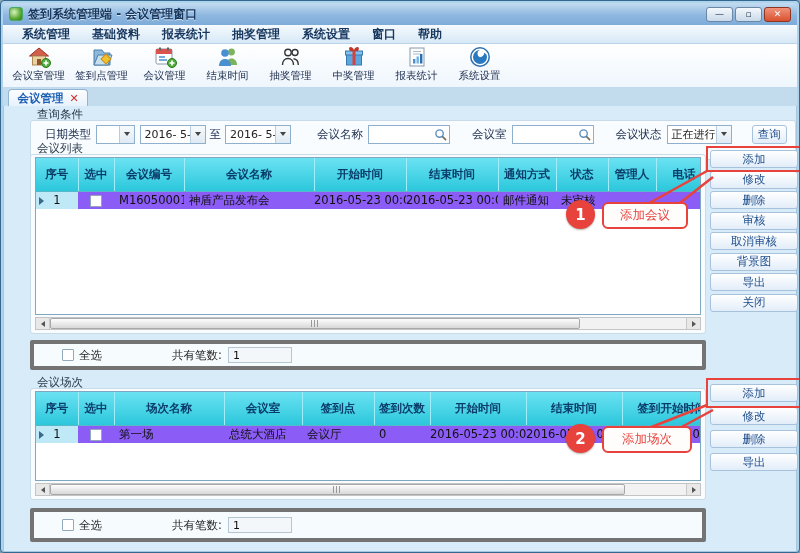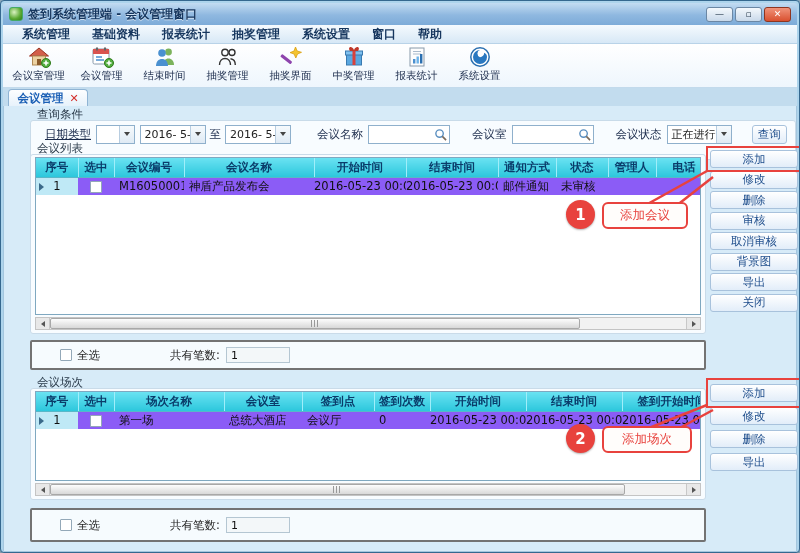--- a/index.html
+++ b/index.html
@@ -45,21 +45,21 @@
   .arrowbox { width:15px; height:100%; border-left:1px solid #b8cde0; background:linear-gradient(#f6fafd,#dfeaf4);
               display:flex; align-items:center; justify-content:center; flex:none; }
   .tri-down { width:0; height:0; border-left:3.5px solid transparent; border-right:3.5px solid transparent; border-top:4.5px solid #444; }
   .searchwrap { height:19px; background:#fff; border:1px solid #8fb0cc; display:flex; align-items:center; padding-right:2px; }
   .searchwrap input { border:none; outline:none; height:15px; flex:1; min-width:0; font-size:11px; background:transparent; }
   .btn { background:linear-gradient(#ffffff,#e2edf9); border:1px solid #a8c2dc; border-radius:3px; color:#1f4e8c;
          font-size:11.5px; display:flex; align-items:center; justify-content:center; box-shadow:inset 0 1px 0 #fff; cursor:default; }
   
   .tablewrap { position:absolute; left:4px; background:#fff; border:1px solid #7fa8c0; overflow:hidden; }
   table { border-collapse:collapse; table-layout:fixed; }
-  th { height:19px; background:linear-gradient(#6ae2f2,#2cc7dc); font-size:11.5px; font-weight:bold; color:#0a3c6a;
+  th { height:33px; background:linear-gradient(#6ae2f2,#2cc7dc); font-size:11.5px; font-weight:bold; color:#0a3c6a;
        border-right:1px solid #9feefa; border-bottom:1px solid #58b8c8; white-space:nowrap; overflow:hidden; }
   td { height:18px; font-size:11.5px; color:#111; white-space:nowrap; overflow:hidden; padding:0 5px; }
   tr.datarow td { background:#8b5cf6; }
   tr.datarow td.seqcell { background:#bfe9f6; position:relative; text-align:center; padding:0; }
   .row-marker { position:absolute; left:3px; top:5px; width:0; height:0;
                 border-top:4px solid transparent; border-bottom:4px solid transparent; border-left:5px solid #3a6a8a; }
   .cellcenter { text-align:center; padding:0; }
   .cb { width:12px; height:12px; background:#fff; border:1px solid #93a8b8; display:inline-block; vertical-align:middle; border-radius:1px; }
   
   .hscroll { position:absolute; left:4px; height:13px; background:#f2f2f2; border:1px solid #c4c4c4; display:flex; align-items:stretch; }
@@ -67,21 +67,21 @@
   .sb-arrow.right { margin-left:auto; border-right:none; border-left:1px solid #c8c8c8; }
   .tri-left { width:0; height:0; border-top:3.5px solid transparent; border-bottom:3.5px solid transparent; border-right:4px solid #555; }
   .tri-right { width:0; height:0; border-top:3.5px solid transparent; border-bottom:3.5px solid transparent; border-left:4px solid #555; }
   .sb-thumb { background:linear-gradient(#fdfdfd,#d8d8d8); border:1px solid #a8a8a8; border-radius:2px; margin:0;
               display:flex; align-items:center; justify-content:center; }
   .grip { width:9px; height:7px; background:repeating-linear-gradient(90deg,#999 0 1px,transparent 1px 3px); }
   
   .btncol { position:absolute; left:706px; width:88px; display:flex; flex-direction:column; gap:2.5px; }
   .btncol .btn { height:18px; }
   
-  .footer-panel { position:absolute; left:26px; width:676px; background:#f6fbfe; border:2px solid #737373; border-radius:2px;
+  .footer-panel { position:absolute; left:26px; width:676px; background:#f6fbfe; border:4px solid #737373; border-radius:2px;
                   display:flex; align-items:center; font-size:11.5px; color:#222; }
   .total-box { width:64px; height:16px; background:#f3f7f9; border:1px solid #b4c6d2; font-size:11px; padding:1px 4px; color:#111; }
   
   .ann-svg { position:absolute; inset:0; width:100%; height:100%; pointer-events:none; z-index:5; }
   .ann-rect { position:absolute; border:2px solid #e8423d; z-index:4; pointer-events:none; }
   .ann-circle { position:absolute; width:29px; height:29px; border-radius:50%; background:#e8423d; color:#fff;
                 font-size:15px; font-weight:bold; display:flex; align-items:center; justify-content:center; z-index:6;
                 box-shadow:0 1px 2px rgba(0,0,0,.3); }
   .ann-callout { position:absolute; background:#fffdfb; border:2px solid #e8423d; border-radius:6px; color:#e8423d;
                  font-size:12.5px; display:flex; align-items:center; justify-content:center; z-index:6; }
@@ -120,20 +120,30 @@
         <rect x="10" y="14" width="4" height="6" fill="#8a5a2a"></rect>
         <circle cx="19" cy="18" r="4.5" fill="#52ad3f" stroke="#2f7a1a"></circle>
         <path d="M19 15.5 v5 M16.5 18 h5" stroke="#fff" stroke-width="1.6"></path>
           </svg>
         </span>
       <span class="tlabel">会议室管理</span>
     </div>
     <div class="titem">
       <span class="ticon">
           <svg viewBox="0 0 24 24">
+        <path d="M4 5 h8 l2 3 h6 v12 H4 Z" fill="#8cb8da" stroke="#4a7fa8"></path>
+        <path d="M4 20 L8 10 h14 l-4 10 Z" fill="#c8dff0" stroke="#4a7fa8"></path>
+        <rect x="12.5" y="10.5" width="7" height="7" transform="rotate(45 16 14)" fill="#f0c030" stroke="#c89010"></rect>
+          </svg>
+        </span>
+      <span class="tlabel">签到点管理</span>
+    </div>
+    <div class="titem">
+      <span class="ticon">
+          <svg viewBox="0 0 24 24">
         <rect x="3" y="4" width="16" height="15" rx="1.5" fill="#fff" stroke="#8899aa"></rect>
         <rect x="3" y="4" width="16" height="5" fill="#d9534f"></rect>
         <rect x="6" y="2.2" width="2" height="3.6" rx="1" fill="#666"></rect>
         <rect x="14" y="2.2" width="2" height="3.6" rx="1" fill="#666"></rect>
         <path d="M6 12 h6 M6 15 h8" stroke="#4a90d0" stroke-width="1.4"></path>
         <circle cx="19" cy="18" r="4.5" fill="#52ad3f" stroke="#2f7a1a"></circle>
         <path d="M19 15.5 v5 M16.5 18 h5" stroke="#fff" stroke-width="1.6"></path>
           </svg>
         </span>
       <span class="tlabel">会议管理</span>
@@ -156,29 +166,20 @@
         <path d="M14.5 13.8 c2.8 .3 4.8 2.7 4.8 6.2"></path>
         <circle cx="9" cy="7.5" r="3.2"></circle>
         <path d="M3.5 20 c0-4 2.4-6.5 5.5-6.5 s5.5 2.5 5.5 6.5"></path>
           </svg>
         </span>
       <span class="tlabel">抽奖管理</span>
     </div>
     <div class="titem">
       <span class="ticon">
           <svg viewBox="0 0 24 24">
-        <rect x="1" y="13" width="13" height="3.2" rx="1" transform="rotate(38 8 14)" fill="#8e44ad"></rect>
-        <path d="M16.5 2 l1.7 4 l4.3 1.3 l-4 1.7 L16.8 13 l-1.7-4 L11 7.6 l4-1.5 Z" fill="#f4c430" stroke="#d9a010" stroke-width=".8"></path>
-          </svg>
-        </span>
-      <span class="tlabel">抽奖界面</span>
-    </div>
-    <div class="titem">
-      <span class="ticon">
-          <svg viewBox="0 0 24 24">
         <rect x="4.5" y="9.5" width="15" height="10.5" fill="#5aa7e0" stroke="#3a7ab0"></rect>
         <rect x="3.5" y="6" width="17" height="4" fill="#7fc0ee" stroke="#3a7ab0"></rect>
         <rect x="10.5" y="6" width="3" height="14" fill="#d9413c"></rect>
         <path d="M8 6 c-3-4 2-6 4-1 c2-5 7-3 4 1 Z" fill="#c0392b"></path>
           </svg>
         </span>
       <span class="tlabel">中奖管理</span>
     </div>
     <div class="titem">
       <span class="ticon">
@@ -208,21 +209,21 @@
       <span class="tab-label">会议管理</span>
       <span class="tab-close">✕</span>
     </div>
   </div>
 
   <div class="content">
 
     <div class="groupbox" style="left:26px; top:14px; width:766px; height:40px;">
       <span class="gb-title">查询条件</span>
       <div class="qrow">
-        <span class="qlabel" style="margin-left:6px;text-decoration:underline;">日期类型</span>
+        <span class="qlabel" style="margin-left:6px;">日期类型</span>
         <div class="combo" style="width:74px; margin-left:5px;">
           <span class="ctext"></span>
           <span class="arrowbox">
               <span class="tri-down"></span>
             </span>
         </div>
         <div class="combo" style="width:66px; margin-left:5px;">
           <span class="ctext">2016- 5- 1</span>
           <span class="arrowbox">
               <span class="tri-down"></span>

